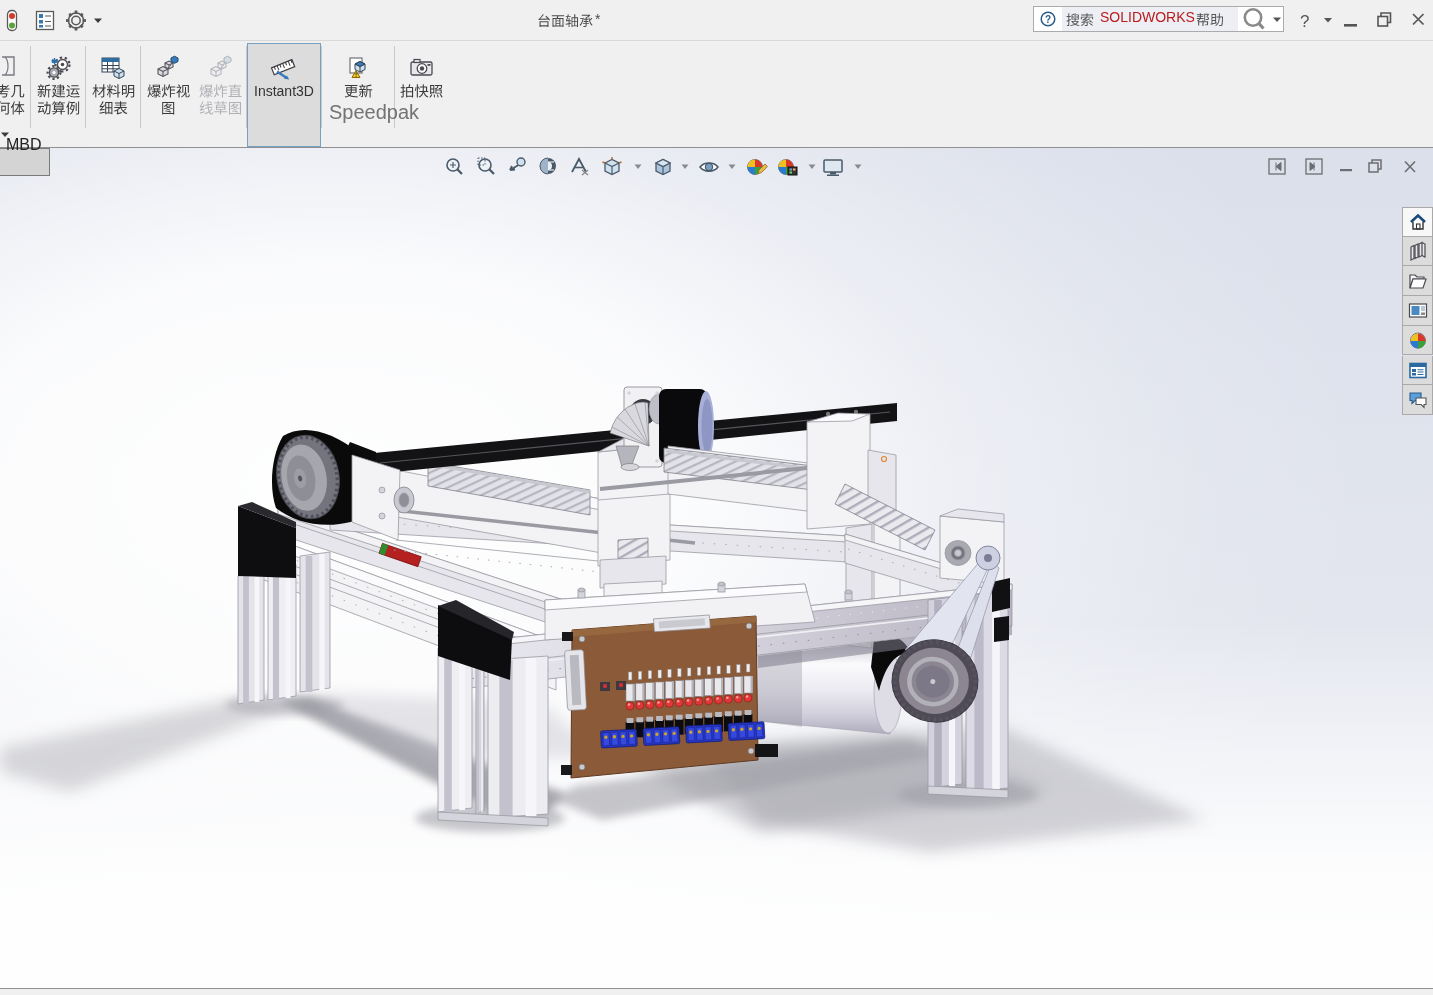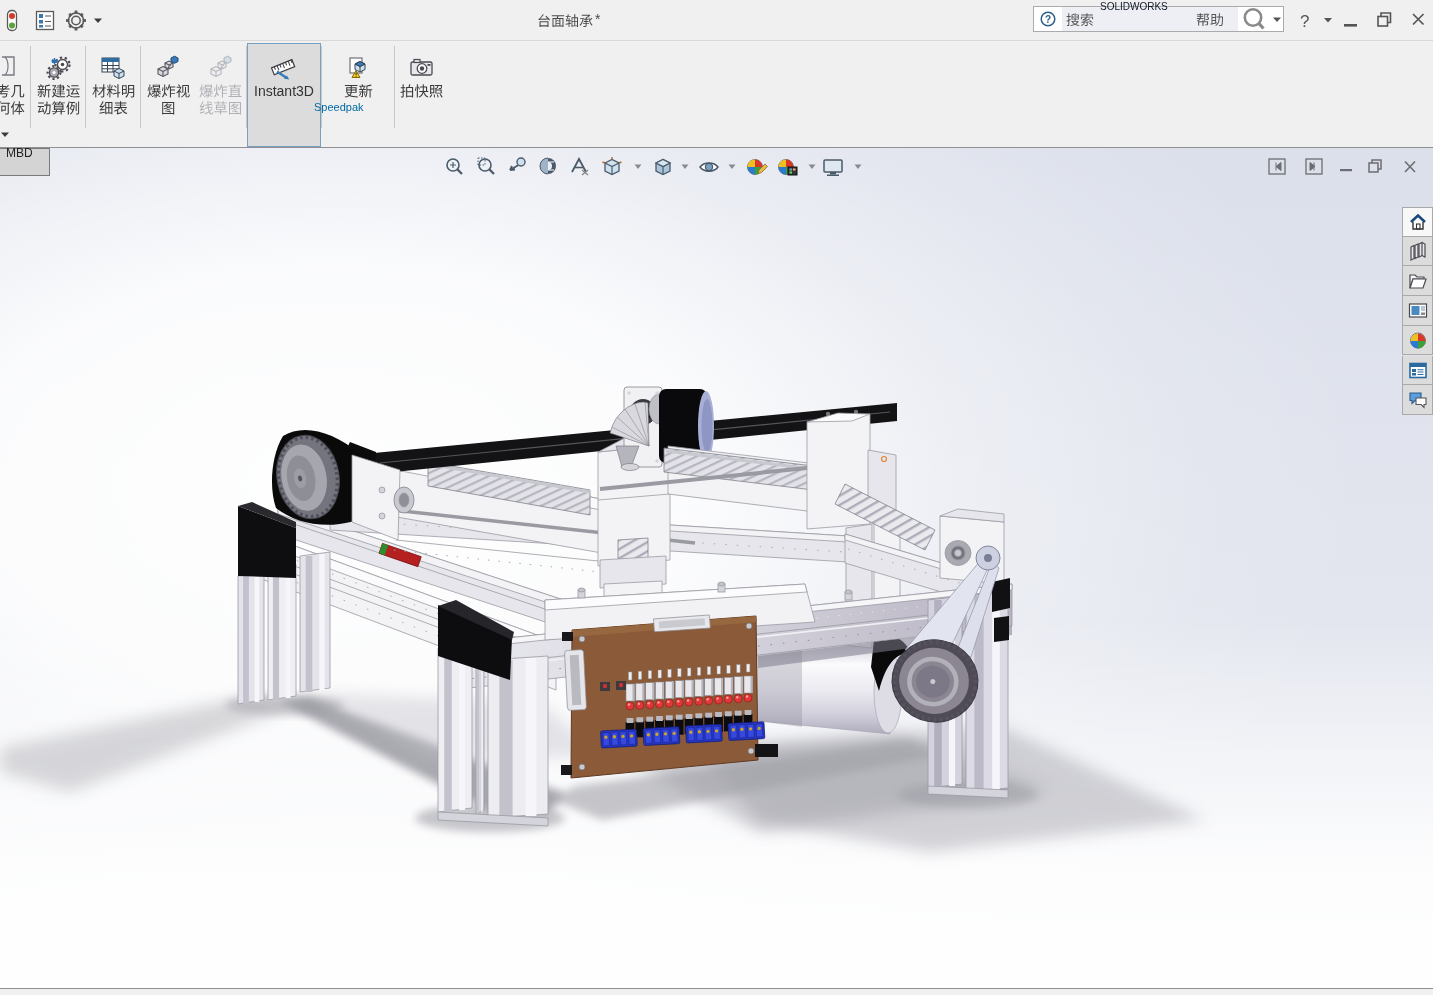--- a/index.html
+++ b/index.html
@@ -543,21 +543,21 @@
 <div class="abs" style="left:595px;top:11px;font-size:14px;color:#4a4a4a">*</div>
 <div class="abs" style="left:1033px;top:6px;width:251px;height:26px;background:#fff;border:1px solid #ababab"></div>
 <div class="abs" style="left:1062px;top:7px;width:176px;height:24px;background:#edeff4"></div>
 <svg class="abs" style="left:1040px;top:11px" width="16" height="16" viewBox="0 0 16 16">
 <circle cx="8" cy="8" r="6.8" fill="#fff" stroke="#2b5d8a" stroke-width="1.5"></circle>
 <text x="8" y="11.6" font-size="10" font-weight="bold" fill="#2b5d8a" text-anchor="middle" font-family="Liberation Sans">?</text>
   </svg>
 <svg style="position:absolute;left:1066px;top:10.6px;overflow:visible" width="28" height="18">
     <path transform="translate(0,14)" d="M2.3 -11.8V-8.9H0.6V-8.0H2.3V-5.0L0.5 -4.3L0.8 -3.3L2.3 -3.9V-0.2C2.3 0.0 2.3 0.0 2.1 0.0C1.9 0.1 1.4 0.1 0.9 0.0C1.0 0.3 1.2 0.8 1.2 1.1C2.0 1.1 2.5 1.0 2.9 0.9C3.2 0.7 3.3 0.4 3.3 -0.2V-4.3L4.9 -4.9L4.7 -5.9L3.3 -5.3V-8.0H4.7V-8.9H3.3V-11.8ZM5.3 -4.1V-3.2H5.9L5.8 -3.1C6.4 -2.2 7.2 -1.4 8.2 -0.7C7.0 -0.2 5.6 0.1 4.3 0.3C4.4 0.5 4.6 0.9 4.7 1.1C6.3 0.9 7.8 0.5 9.1 -0.2C10.2 0.4 11.5 0.8 12.8 1.1C13.0 0.8 13.2 0.4 13.5 0.2C12.2 0.0 11.1 -0.3 10.1 -0.7C11.2 -1.5 12.2 -2.5 12.8 -3.8L12.1 -4.1L11.9 -4.1H9.6V-5.4H12.8V-10.6H10.1V-9.7H11.9V-8.4H10.2V-7.6H11.9V-6.3H9.6V-11.8H8.6V-6.3H6.4V-7.6H7.9V-8.4H6.4V-9.7C7.1 -9.9 7.9 -10.2 8.5 -10.6L7.7 -11.3C7.2 -10.9 6.3 -10.5 5.5 -10.2V-5.4H8.6V-4.1ZM11.3 -3.2C10.8 -2.4 10.0 -1.7 9.1 -1.2C8.2 -1.8 7.4 -2.4 6.9 -3.2Z M22.9 -1.5C24.1 -0.8 25.6 0.2 26.3 0.8L27.1 0.2C26.3 -0.4 24.8 -1.4 23.7 -2.0ZM18.1 -1.9C17.3 -1.1 16.0 -0.4 14.9 0.2C15.1 0.3 15.5 0.7 15.7 0.9C16.8 0.3 18.1 -0.6 19.0 -1.5ZM16.7 -4.5C17.0 -4.6 17.3 -4.6 19.9 -4.8C18.7 -4.2 17.8 -3.8 17.3 -3.6C16.5 -3.3 15.9 -3.1 15.4 -3.1C15.5 -2.8 15.7 -2.3 15.7 -2.1C16.1 -2.3 16.6 -2.3 20.7 -2.6V-0.1C20.7 0.0 20.6 0.1 20.4 0.1C20.2 0.1 19.4 0.1 18.6 0.1C18.7 0.4 18.9 0.8 19.0 1.1C20.0 1.1 20.7 1.1 21.1 0.9C21.6 0.7 21.7 0.4 21.7 -0.1V-2.6L25.2 -2.9C25.5 -2.5 25.9 -2.1 26.1 -1.8L26.9 -2.3C26.3 -3.1 25.0 -4.3 24.1 -5.1L23.3 -4.6C23.7 -4.3 24.1 -3.9 24.4 -3.6L18.3 -3.2C20.3 -4.0 22.3 -4.9 24.2 -6.1L23.4 -6.7C22.8 -6.3 22.1 -5.9 21.4 -5.6L18.3 -5.4C19.3 -5.9 20.3 -6.4 21.1 -7.1L20.7 -7.4H26.1V-5.7H27.1V-8.3H21.5V-9.6H26.9V-10.5H21.5V-11.8H20.5V-10.5H15.1V-9.6H20.5V-8.3H14.9V-5.7H15.9V-7.4H20.1C19.1 -6.6 17.8 -6.0 17.4 -5.8C17.1 -5.5 16.7 -5.4 16.4 -5.4C16.5 -5.1 16.7 -4.7 16.7 -4.5Z" fill="#555"></path>
   </svg>
-<div class="abs" style="left:1100px;top:1px;font-size:10px;color:#0f172a">SOLIDWORKS</div>
+<div class="abs" style="left:1100px;top:9px;font-size:14px;color:#b91c1c">SOLIDWORKS</div>
 <svg style="position:absolute;left:1196px;top:10.6px;overflow:visible" width="28" height="18">
     <path transform="translate(0,14)" d="M3.8 -11.8V-10.7H0.9V-9.8H3.8V-8.8H1.2V-8.0H3.8V-7.6C3.8 -7.4 3.8 -7.1 3.7 -6.9H0.7V-6.0H3.3C2.9 -5.4 2.2 -4.8 1.0 -4.4C1.2 -4.2 1.5 -3.8 1.7 -3.6C3.2 -4.2 4.1 -5.1 4.5 -6.0H7.6V-6.9H4.8C4.9 -7.1 4.9 -7.4 4.9 -7.6V-8.0H7.2V-8.8H4.9V-9.8H7.5V-10.7H4.9V-11.8ZM8.2 -11.2V-4.2H9.2V-10.3H11.6C11.2 -9.7 10.7 -9.0 10.3 -8.3C11.5 -7.7 12.0 -7.0 12.0 -6.5C12.0 -6.2 11.9 -6.0 11.6 -5.9C11.5 -5.9 11.2 -5.8 11.0 -5.8C10.6 -5.8 10.1 -5.8 9.5 -5.9C9.7 -5.6 9.8 -5.2 9.9 -5.0C10.4 -4.9 11.0 -4.9 11.5 -5.0C11.8 -5.0 12.1 -5.1 12.3 -5.2C12.8 -5.4 13.0 -5.8 13.0 -6.5C13.0 -7.1 12.6 -7.8 11.4 -8.5C12.0 -9.2 12.6 -10.1 13.1 -10.8L12.4 -11.2L12.2 -11.2ZM2.1 -3.7V0.4H3.2V-2.7H6.4V1.1H7.5V-2.7H11.0V-0.8C11.0 -0.6 11.0 -0.6 10.8 -0.6C10.5 -0.6 9.7 -0.6 8.8 -0.6C8.9 -0.3 9.1 0.1 9.2 0.3C10.3 0.3 11.1 0.3 11.5 0.2C12.0 0.0 12.1 -0.3 12.1 -0.8V-3.7H7.5V-4.8H6.4V-3.7Z M22.9 -11.8C22.9 -10.7 22.9 -9.6 22.8 -8.6H20.5V-7.6H22.8C22.6 -4.2 21.9 -1.3 19.2 0.4C19.4 0.5 19.8 0.9 20.0 1.1C22.8 -0.7 23.6 -3.9 23.8 -7.6H26.0C25.9 -2.5 25.7 -0.6 25.4 -0.2C25.2 0.0 25.1 0.1 24.8 0.1C24.5 0.1 23.8 0.0 23.0 -0.0C23.2 0.3 23.3 0.7 23.3 1.0C24.1 1.0 24.8 1.1 25.3 1.0C25.7 1.0 26.0 0.8 26.3 0.5C26.7 -0.1 26.9 -2.1 27.0 -8.1C27.0 -8.2 27.0 -8.6 27.0 -8.6H23.8C23.9 -9.6 23.9 -10.7 23.9 -11.8ZM14.5 -1.3 14.7 -0.3C16.4 -0.6 18.7 -1.2 20.9 -1.7L20.8 -2.7L20.1 -2.5V-11.1H15.5V-1.5ZM16.4 -1.7V-4.1H19.1V-2.3ZM16.4 -7.1H19.1V-5.1H16.4ZM16.4 -8.1V-10.1H19.1V-8.1Z" fill="#555"></path>
   </svg>
 <svg class="abs" style="left:1240px;top:8px" width="44" height="24" viewBox="0 0 44 24">
 <circle cx="13" cy="9.5" r="8.2" fill="none" stroke="#8a8a8a" stroke-width="2.6"></circle>
 <line x1="18.8" y1="15.4" x2="23.5" y2="20.5" stroke="#8a8a8a" stroke-width="3.2"></line>
 <path d="M33,9.5 l8,0 l-4,4.5 z" fill="#555"></path>
   </svg>
 <svg class="abs" style="left:1295px;top:8px" width="138" height="26" viewBox="0 0 138 26">
 <text x="5" y="19" font-size="17" fill="#555" font-family="Liberation Sans">?</text>
@@ -688,23 +688,23 @@
 <svg style="position:absolute;left:399.9px;top:81.6px;overflow:visible" width="43" height="19">
     <path transform="translate(0,14.4)" d="M2.6 -12.1V-9.2H0.7V-8.1H2.6V-5.0C1.8 -4.8 1.1 -4.6 0.5 -4.5L0.7 -3.4L2.6 -3.9V-0.2C2.6 0.1 2.5 0.1 2.3 0.1C2.1 0.1 1.5 0.1 0.8 0.1C1.0 0.4 1.1 0.9 1.2 1.1C2.2 1.2 2.8 1.1 3.1 0.9C3.5 0.8 3.7 0.5 3.7 -0.1V-4.2L5.5 -4.8L5.3 -5.8L3.7 -5.3V-8.1H5.3V-9.2H3.7V-12.1ZM7.2 -4.1H12.0V-0.7H7.2ZM7.2 -5.1V-8.5H12.0V-5.1ZM9.1 -12.1C9.0 -11.3 8.8 -10.3 8.5 -9.5H6.1V1.1H7.2V0.3H12.0V1.0H13.1V-9.5H9.6C9.8 -10.2 10.1 -11.1 10.4 -11.9Z M16.8 -12.1V1.1H17.9V-12.1ZM15.6 -9.3C15.5 -8.2 15.2 -6.6 14.8 -5.6L15.7 -5.3C16.0 -6.4 16.3 -8.0 16.4 -9.2ZM18.0 -9.4C18.4 -8.6 18.8 -7.4 19.0 -6.8L19.8 -7.2C19.7 -7.8 19.2 -8.9 18.7 -9.8ZM26.0 -5.5H23.8C23.8 -6.1 23.8 -6.7 23.8 -7.3V-8.8H26.0ZM22.8 -12.1V-9.8H19.9V-8.8H22.8V-7.3C22.8 -6.7 22.7 -6.1 22.7 -5.5H19.2V-4.4H22.5C22.2 -2.7 21.2 -0.9 18.7 0.4C18.9 0.6 19.3 1.0 19.4 1.2C21.9 -0.1 23.0 -1.9 23.4 -3.7C24.3 -1.5 25.6 0.3 27.6 1.2C27.8 0.9 28.2 0.4 28.4 0.2C26.4 -0.5 25.0 -2.3 24.2 -4.4H28.3V-5.5H27.1V-9.8H23.8V-12.1Z M36.4 -5.9H40.6V-3.7H36.4ZM35.4 -6.8V-2.8H41.7V-6.8ZM33.7 -1.8C33.9 -0.8 34.0 0.4 34.0 1.1L35.0 0.9C35.0 0.2 34.9 -1.0 34.7 -1.9ZM36.8 -1.8C37.2 -0.9 37.5 0.3 37.7 1.1L38.7 0.8C38.6 0.1 38.2 -1.1 37.8 -2.0ZM39.7 -1.9C40.4 -1.0 41.2 0.4 41.5 1.2L42.6 0.7C42.2 -0.1 41.4 -1.4 40.7 -2.3ZM31.3 -2.2C30.8 -1.2 30.1 0.0 29.4 0.8L30.5 1.2C31.1 0.4 31.8 -0.8 32.3 -1.9ZM31.2 -10.5H33.3V-8.0H31.2ZM31.2 -4.2V-7.0H33.3V-4.2ZM30.1 -11.5V-2.5H31.2V-3.2H34.3V-11.5ZM35.0 -11.5V-10.5H37.4C37.1 -9.2 36.4 -8.3 34.5 -7.8C34.7 -7.6 35.0 -7.2 35.1 -7.0C37.3 -7.6 38.1 -8.8 38.4 -10.5H41.0C40.9 -9.2 40.8 -8.6 40.6 -8.4C40.5 -8.3 40.4 -8.3 40.2 -8.3C40.0 -8.3 39.4 -8.3 38.7 -8.4C38.9 -8.1 39.0 -7.7 39.0 -7.5C39.7 -7.4 40.3 -7.4 40.7 -7.5C41.0 -7.5 41.3 -7.6 41.5 -7.8C41.8 -8.1 41.9 -9.0 42.1 -11.1C42.1 -11.2 42.1 -11.5 42.1 -11.5Z" fill="#3b3b3b"></path>
   </svg>
 <svg style="position:absolute;left:199.4px;top:81.6px;overflow:visible" width="43" height="19">
     <path transform="translate(0,14.4)" d="M1.2 -9.1C1.1 -8.0 0.9 -6.5 0.6 -5.6L1.3 -5.3C1.6 -6.4 1.9 -7.9 1.9 -9.1ZM4.3 -9.5C4.2 -8.6 3.8 -7.3 3.6 -6.5L4.2 -6.2C4.5 -7.0 4.8 -8.2 5.1 -9.2ZM6.5 -2.6C6.9 -2.2 7.3 -1.8 7.5 -1.4L8.2 -1.9C8.0 -2.2 7.6 -2.7 7.2 -3.0ZM6.7 -9.4H12.0V-8.5H6.7ZM6.7 -10.9H12.0V-10.1H6.7ZM2.4 -12.0V-7.1C2.4 -4.4 2.2 -1.7 0.5 0.4C0.7 0.6 1.1 0.9 1.2 1.1C2.1 -0.0 2.6 -1.3 2.9 -2.7C3.4 -1.9 4.0 -1.0 4.2 -0.5L5.0 -1.2C4.7 -1.6 3.6 -3.2 3.1 -3.8C3.3 -4.9 3.3 -6.0 3.3 -7.1V-12.0ZM10.3 -6.1V-5.1H8.1V-6.1ZM10.3 -6.9H8.1V-7.8H10.3ZM5.7 -11.7V-7.8H7.1V-6.9H5.3V-6.1H7.1V-5.1H4.8V-4.2H7.0C6.3 -3.6 5.4 -3.0 4.6 -2.7C4.8 -2.6 5.0 -2.2 5.1 -2.0C6.1 -2.5 7.3 -3.4 8.0 -4.2H10.8C11.4 -3.3 12.5 -2.4 13.5 -1.9C13.6 -2.1 13.9 -2.4 14.1 -2.6C13.2 -2.9 12.3 -3.6 11.6 -4.2H13.7V-5.1H11.3V-6.1H13.3V-6.9H11.3V-7.8H13.0V-11.7ZM4.8 -0.2 5.1 0.6 8.8 -0.9V0.2C8.8 0.3 8.7 0.3 8.6 0.4C8.4 0.4 7.8 0.4 7.2 0.3C7.3 0.6 7.5 0.9 7.6 1.1C8.4 1.2 9.0 1.2 9.3 1.0C9.7 0.9 9.8 0.6 9.8 0.2V-0.8C10.9 -0.4 12.1 0.2 12.8 0.7L13.4 0.0C12.8 -0.4 11.9 -0.8 10.9 -1.2C11.3 -1.6 11.7 -2.0 12.0 -2.5L11.3 -2.9C11.0 -2.5 10.6 -1.9 10.2 -1.5L9.8 -1.7V-3.8H8.8V-1.7C7.3 -1.1 5.8 -0.5 4.8 -0.2Z M15.6 -9.1C15.6 -8.0 15.3 -6.5 15.0 -5.6L15.8 -5.3C16.2 -6.3 16.4 -7.9 16.4 -9.0ZM19.4 -9.6C19.2 -8.7 18.8 -7.4 18.5 -6.6L19.1 -6.3C19.4 -7.1 19.9 -8.3 20.3 -9.3ZM22.0 -12.1C21.5 -10.1 20.8 -8.0 19.8 -6.6C20.1 -6.5 20.5 -6.2 20.7 -6.0C21.2 -6.7 21.7 -7.7 22.1 -8.8H22.9V1.2H24.0V-2.6H28.1V-3.5H24.0V-5.8H28.0V-6.8H24.0V-8.8H28.3V-9.8H22.5C22.7 -10.5 22.9 -11.2 23.1 -11.9ZM17.2 -12.0V-7.1C17.2 -4.4 17.0 -1.7 15.0 0.4C15.2 0.6 15.6 1.0 15.8 1.2C16.9 0.0 17.5 -1.3 17.8 -2.7C18.4 -2.0 19.1 -1.0 19.4 -0.4L20.2 -1.2C19.9 -1.7 18.5 -3.4 18.1 -3.9C18.2 -4.9 18.2 -6.0 18.2 -7.1V-12.0Z M31.5 -8.7V-0.4H29.5V0.6H42.6V-0.4H40.6V-8.7H36.0L36.2 -9.9H42.1V-10.8H36.4L36.6 -12.0L35.4 -12.1L35.3 -10.8H29.9V-9.9H35.1L34.9 -8.7ZM32.6 -5.7H39.5V-4.6H32.6ZM32.6 -6.6V-7.8H39.5V-6.6ZM32.6 -3.8H39.5V-2.5H32.6ZM32.6 -0.4V-1.7H39.5V-0.4Z" fill="#b0b0b6"></path>
   </svg>
 <svg style="position:absolute;left:199.4px;top:99.1px;overflow:visible" width="43" height="19">
     <path transform="translate(0,14.4)" d="M0.8 -0.8 1.0 0.3C2.3 -0.1 4.1 -0.7 5.7 -1.2L5.6 -2.1C3.8 -1.6 2.0 -1.1 0.8 -0.8ZM10.1 -11.2C10.9 -10.9 11.8 -10.3 12.2 -9.9L12.9 -10.6C12.4 -11.0 11.5 -11.5 10.8 -11.8ZM1.0 -6.1C1.2 -6.2 1.6 -6.3 3.3 -6.5C2.7 -5.6 2.1 -4.9 1.9 -4.6C1.4 -4.0 1.1 -3.7 0.8 -3.6C0.9 -3.3 1.1 -2.8 1.1 -2.6C1.4 -2.8 1.9 -2.9 5.5 -3.7C5.5 -3.9 5.5 -4.3 5.5 -4.6L2.7 -4.1C3.8 -5.4 4.9 -6.9 5.8 -8.5L4.9 -9.1C4.6 -8.5 4.3 -8.0 4.0 -7.5L2.1 -7.3C3.0 -8.5 3.8 -10.1 4.4 -11.6L3.4 -12.1C2.9 -10.3 1.8 -8.5 1.5 -8.0C1.2 -7.5 0.9 -7.2 0.7 -7.1C0.8 -6.8 1.0 -6.3 1.0 -6.1ZM12.8 -5.0C12.2 -4.1 11.4 -3.3 10.5 -2.6C10.3 -3.3 10.1 -4.2 9.9 -5.3L13.6 -6.0L13.4 -6.9L9.8 -6.2C9.7 -6.9 9.6 -7.5 9.6 -8.2L13.2 -8.7L13.0 -9.6L9.5 -9.1C9.5 -10.1 9.5 -11.1 9.5 -12.1H8.4C8.4 -11.0 8.5 -10.0 8.5 -9.0L6.2 -8.6L6.4 -7.7L8.6 -8.0C8.6 -7.3 8.7 -6.7 8.8 -6.1L5.9 -5.5L6.1 -4.6L8.9 -5.1C9.1 -3.9 9.3 -2.8 9.6 -1.9C8.4 -1.1 7.0 -0.4 5.5 0.0C5.7 0.2 6.0 0.6 6.2 0.9C7.5 0.4 8.8 -0.2 10.0 -1.0C10.5 0.3 11.3 1.1 12.3 1.1C13.3 1.1 13.7 0.6 13.9 -1.0C13.6 -1.1 13.3 -1.3 13.1 -1.6C13.0 -0.3 12.8 0.1 12.5 0.1C11.8 0.1 11.3 -0.5 10.8 -1.6C12.0 -2.4 13.0 -3.5 13.7 -4.6Z M17.9 -5.7H25.3V-4.5H17.9ZM17.9 -7.8H25.3V-6.6H17.9ZM16.9 -8.7V-3.6H21.0V-2.2H15.2V-1.2H21.0V1.1H22.1V-1.2H28.0V-2.2H22.1V-3.6H26.4V-8.7ZM15.3 -11.0V-10.1H18.6V-8.9H19.6V-10.1H23.5V-8.9H24.6V-10.1H28.0V-11.0H24.6V-12.1H23.5V-11.0H19.6V-12.1H18.6V-11.0Z M34.2 -4.0C35.4 -3.8 36.8 -3.3 37.6 -2.9L38.1 -3.6C37.3 -4.0 35.8 -4.4 34.7 -4.7ZM32.8 -2.2C34.7 -1.9 37.2 -1.4 38.6 -0.9L39.1 -1.7C37.7 -2.1 35.2 -2.7 33.3 -2.9ZM30.0 -11.5V1.2H31.0V0.5H40.9V1.2H42.0V-11.5ZM31.0 -0.4V-10.5H40.9V-0.4ZM34.8 -10.2C34.0 -9.0 32.8 -7.9 31.6 -7.2C31.8 -7.0 32.2 -6.7 32.3 -6.5C32.8 -6.8 33.2 -7.1 33.7 -7.5C34.1 -7.1 34.6 -6.6 35.2 -6.2C34.0 -5.7 32.6 -5.2 31.3 -5.0C31.5 -4.8 31.7 -4.4 31.8 -4.1C33.2 -4.4 34.7 -5.0 36.1 -5.7C37.3 -5.1 38.7 -4.6 40.0 -4.3C40.2 -4.5 40.4 -4.9 40.7 -5.1C39.4 -5.3 38.1 -5.7 37.0 -6.2C38.1 -6.9 39.0 -7.7 39.6 -8.7L39.0 -9.1L38.8 -9.0H35.1C35.3 -9.3 35.5 -9.6 35.7 -9.9ZM34.2 -8.1 34.3 -8.2H38.1C37.6 -7.6 36.9 -7.1 36.1 -6.7C35.4 -7.1 34.7 -7.6 34.2 -8.1Z" fill="#b0b0b6"></path>
   </svg>
 <div class="abs" style="left:254px;top:83px;font-size:14px;color:#333">Instant3D</div>
-<div class="abs" style="left:314px;top:100.5px;font-size:11px;color:#0369a1">Speedpak</div>
+<div class="abs" style="left:329px;top:100.5px;font-size:20px;color:#737373">Speedpak</div>
 <div class="abs" style="left:-6px;top:148px;width:56px;height:28px;background:#d4d4d4;border:1px solid #7a7a7a"></div>
-<div class="abs" style="left:6px;top:146px;font-size:12px;color:#222;font-family:'Liberation Sans'">MBD</div>
+<div class="abs" style="left:6px;top:136px;font-size:16px;color:#222;font-family:'Liberation Sans'">MBD</div>
 <svg class="abs" style="left:444px;top:156px" width="22" height="22" viewBox="0 0 22 22">
     <circle cx="9" cy="9" r="6" fill="#eef2f6" stroke="#4a5a6a" stroke-width="1.6"></circle>
     <line x1="13.4" y1="13.4" x2="18" y2="18" stroke="#4a5a6a" stroke-width="2.2"></line>
     <path d="M6,9 h6 M9,6 v6" stroke="#4a5a6a" stroke-width="1.2"></path>
   </svg>
 <svg class="abs" style="left:476px;top:156px" width="22" height="22" viewBox="0 0 22 22">
     <circle cx="9" cy="9" r="6" fill="#eef2f6" stroke="#4a5a6a" stroke-width="1.6"></circle>
     <line x1="13.4" y1="13.4" x2="18" y2="18" stroke="#4a5a6a" stroke-width="2.2"></line>
     <rect x="2" y="2" width="7" height="7" fill="none" stroke="#4a5a6a" stroke-width="1" stroke-dasharray="1.5 1.5"></rect>
   </svg>

